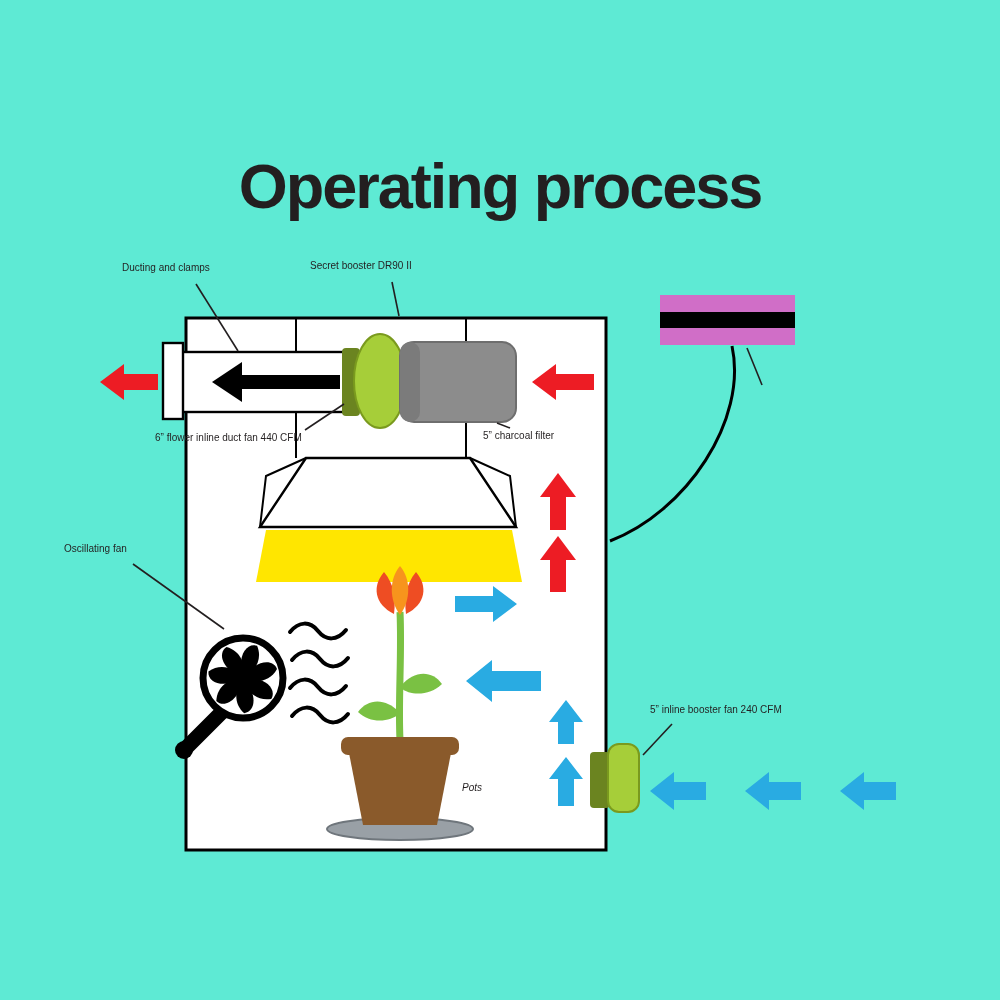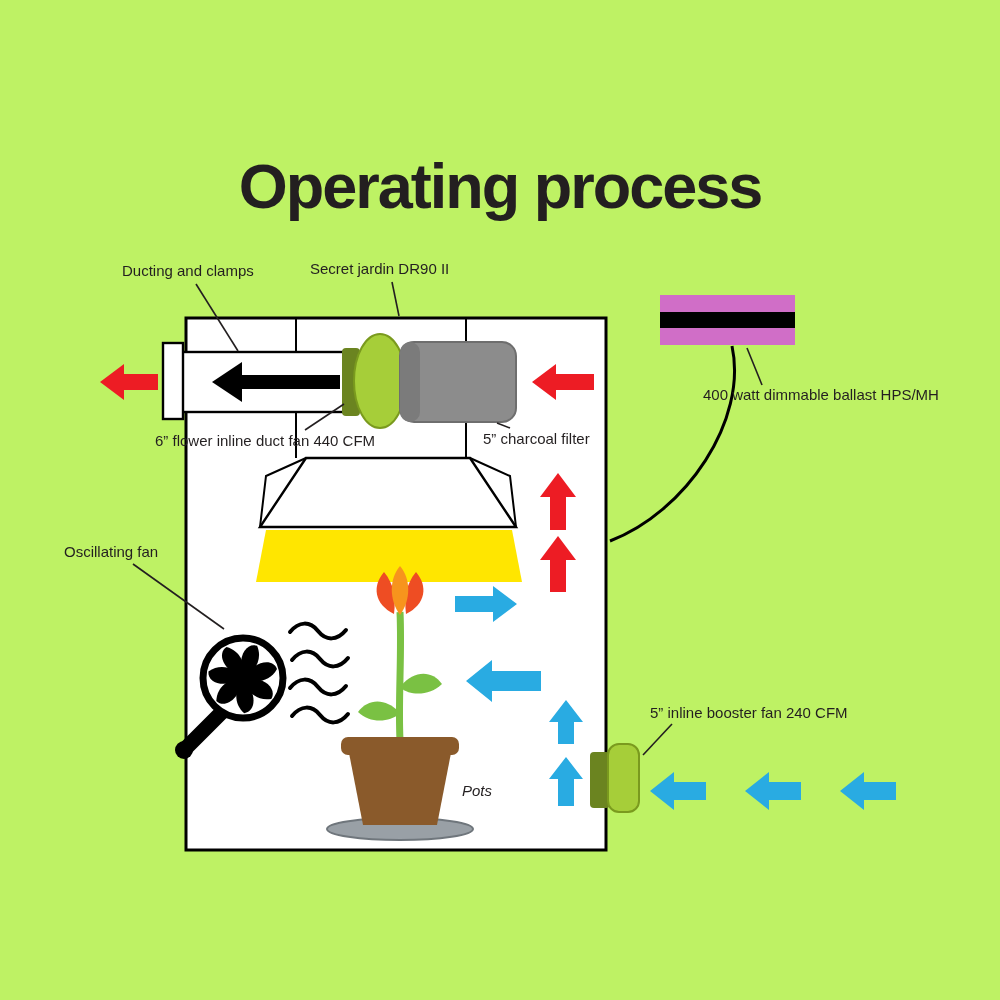--- a/index.html
+++ b/index.html
@@ -3,24 +3,24 @@
 <meta charset="utf-8">
 <style>
   :root{
     --red:#ed1c24; --blue:#29abe2; --green:#a6ce39; --dark_green:#6b8420;
     --yellow:#ffe600; --pink:#d06ec7; --brown:#8a5a2b; --gray_filter:#8c8c8c;
     --saucer_gray:#99a0a6; --stem_green:#7ac143; --flower_orange:#f7941d;
     --flower_red:#ee4d23; --text:#231f20;
   }
   html,body{margin:0;padding:0;background:#fff;}
   body{font-family:"Liberation Sans", sans-serif;color:var(--text);}
-  .canvas{position:relative;width:1000px;height:1000px;background:#bef264;overflow:hidden;}
+  .canvas{position:relative;width:1000px;height:1000px;background:#5eead4;overflow:hidden;}
   .title{position:absolute;top:150px;left:0;width:100%;text-align:center;
          font-size:63px;font-weight:bold;letter-spacing:-2px;color:var(--text);}
-  .label{position:absolute;font-size:15px;white-space:nowrap;color:var(--text);}
+  .label{position:absolute;font-size:10px;white-space:nowrap;color:var(--text);}
   svg{position:absolute;left:0;top:0;}
   .f-red{fill:var(--red);} .f-blue{fill:var(--blue);} .f-black{fill:#000;}
   .f-green{fill:var(--green);} .f-olive{fill:var(--dark_green);}
   .outline{fill:#fff;stroke:#000;stroke-width:3;}
   .thin{fill:#fff;stroke:#000;stroke-width:2.4;}
   .ln{stroke:var(--text);stroke-width:1.6;fill:none;}
   .hang{stroke:#000;stroke-width:2;fill:none;}
   .wave{stroke:#000;stroke-width:4;fill:none;stroke-linecap:round;}
 </style>
 </head>
@@ -161,21 +161,20 @@
       <line x1="510" y1="428" x2="497" y2="423" class="ln"></line>
       <line x1="133" y1="564" x2="224" y2="629" class="ln"></line>
       <line x1="672" y1="724" x2="643" y2="755" class="ln"></line>
       <line x1="762" y1="385" x2="747" y2="348" class="ln"></line>
     </g>
   </svg>
 
   <div class="title">Operating process</div>
 
   <div class="label" style="left:122px;top:262px;">Ducting and clamps</div>
-  <div class="label" style="left:310px;top:260px;">Secret jardin DR90 II</div>
-  <div class="label" style="left:703px;top:386px;">400 watt dimmable ballast HPS/MH</div>
+  <div class="label" style="left:310px;top:260px;">Secret booster DR90 II</div>
   <div class="label" style="left:155px;top:432px;">6” flower inline duct fan 440 CFM</div>
   <div class="label" style="left:483px;top:430px;">5” charcoal filter</div>
   <div class="label" style="left:64px;top:543px;text-align:center;">Oscillating fan</div>
   <div class="label" style="left:650px;top:704px;">5” inline booster fan 240 CFM</div>
   <div class="label" style="left:462px;top:782px;font-style:italic;">Pots</div>
 
 </div>
 
 </body></html>

